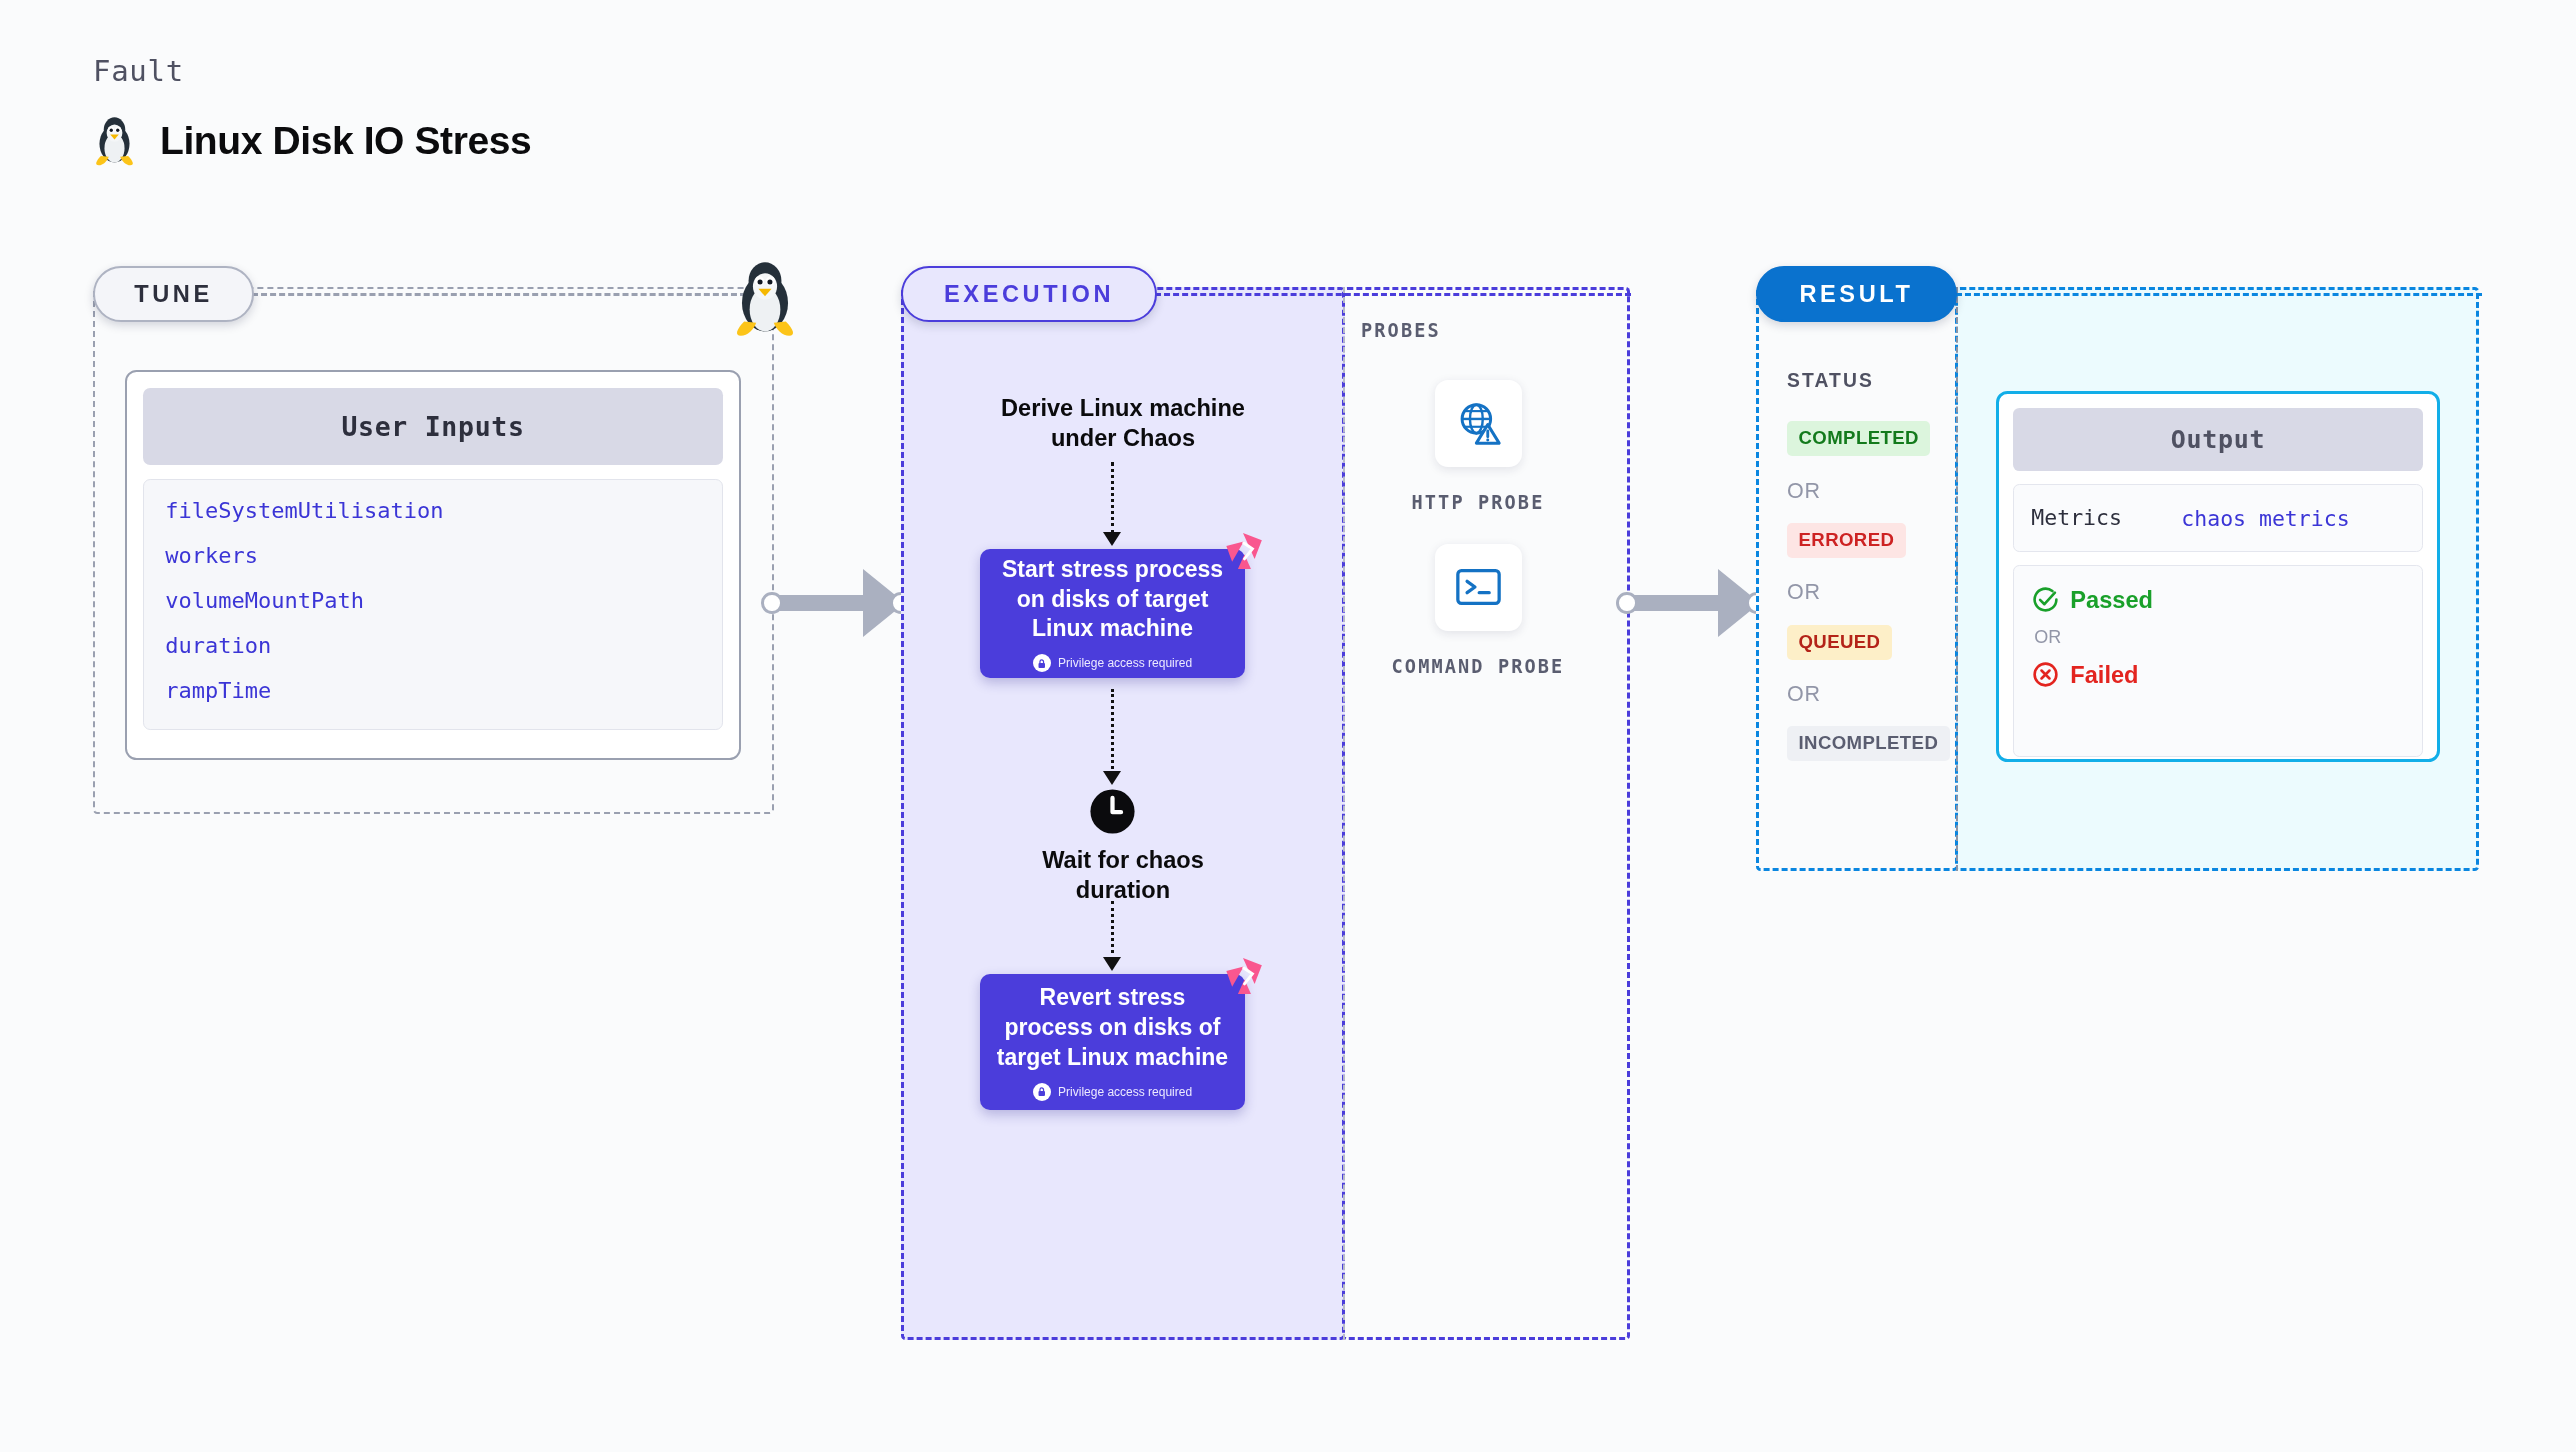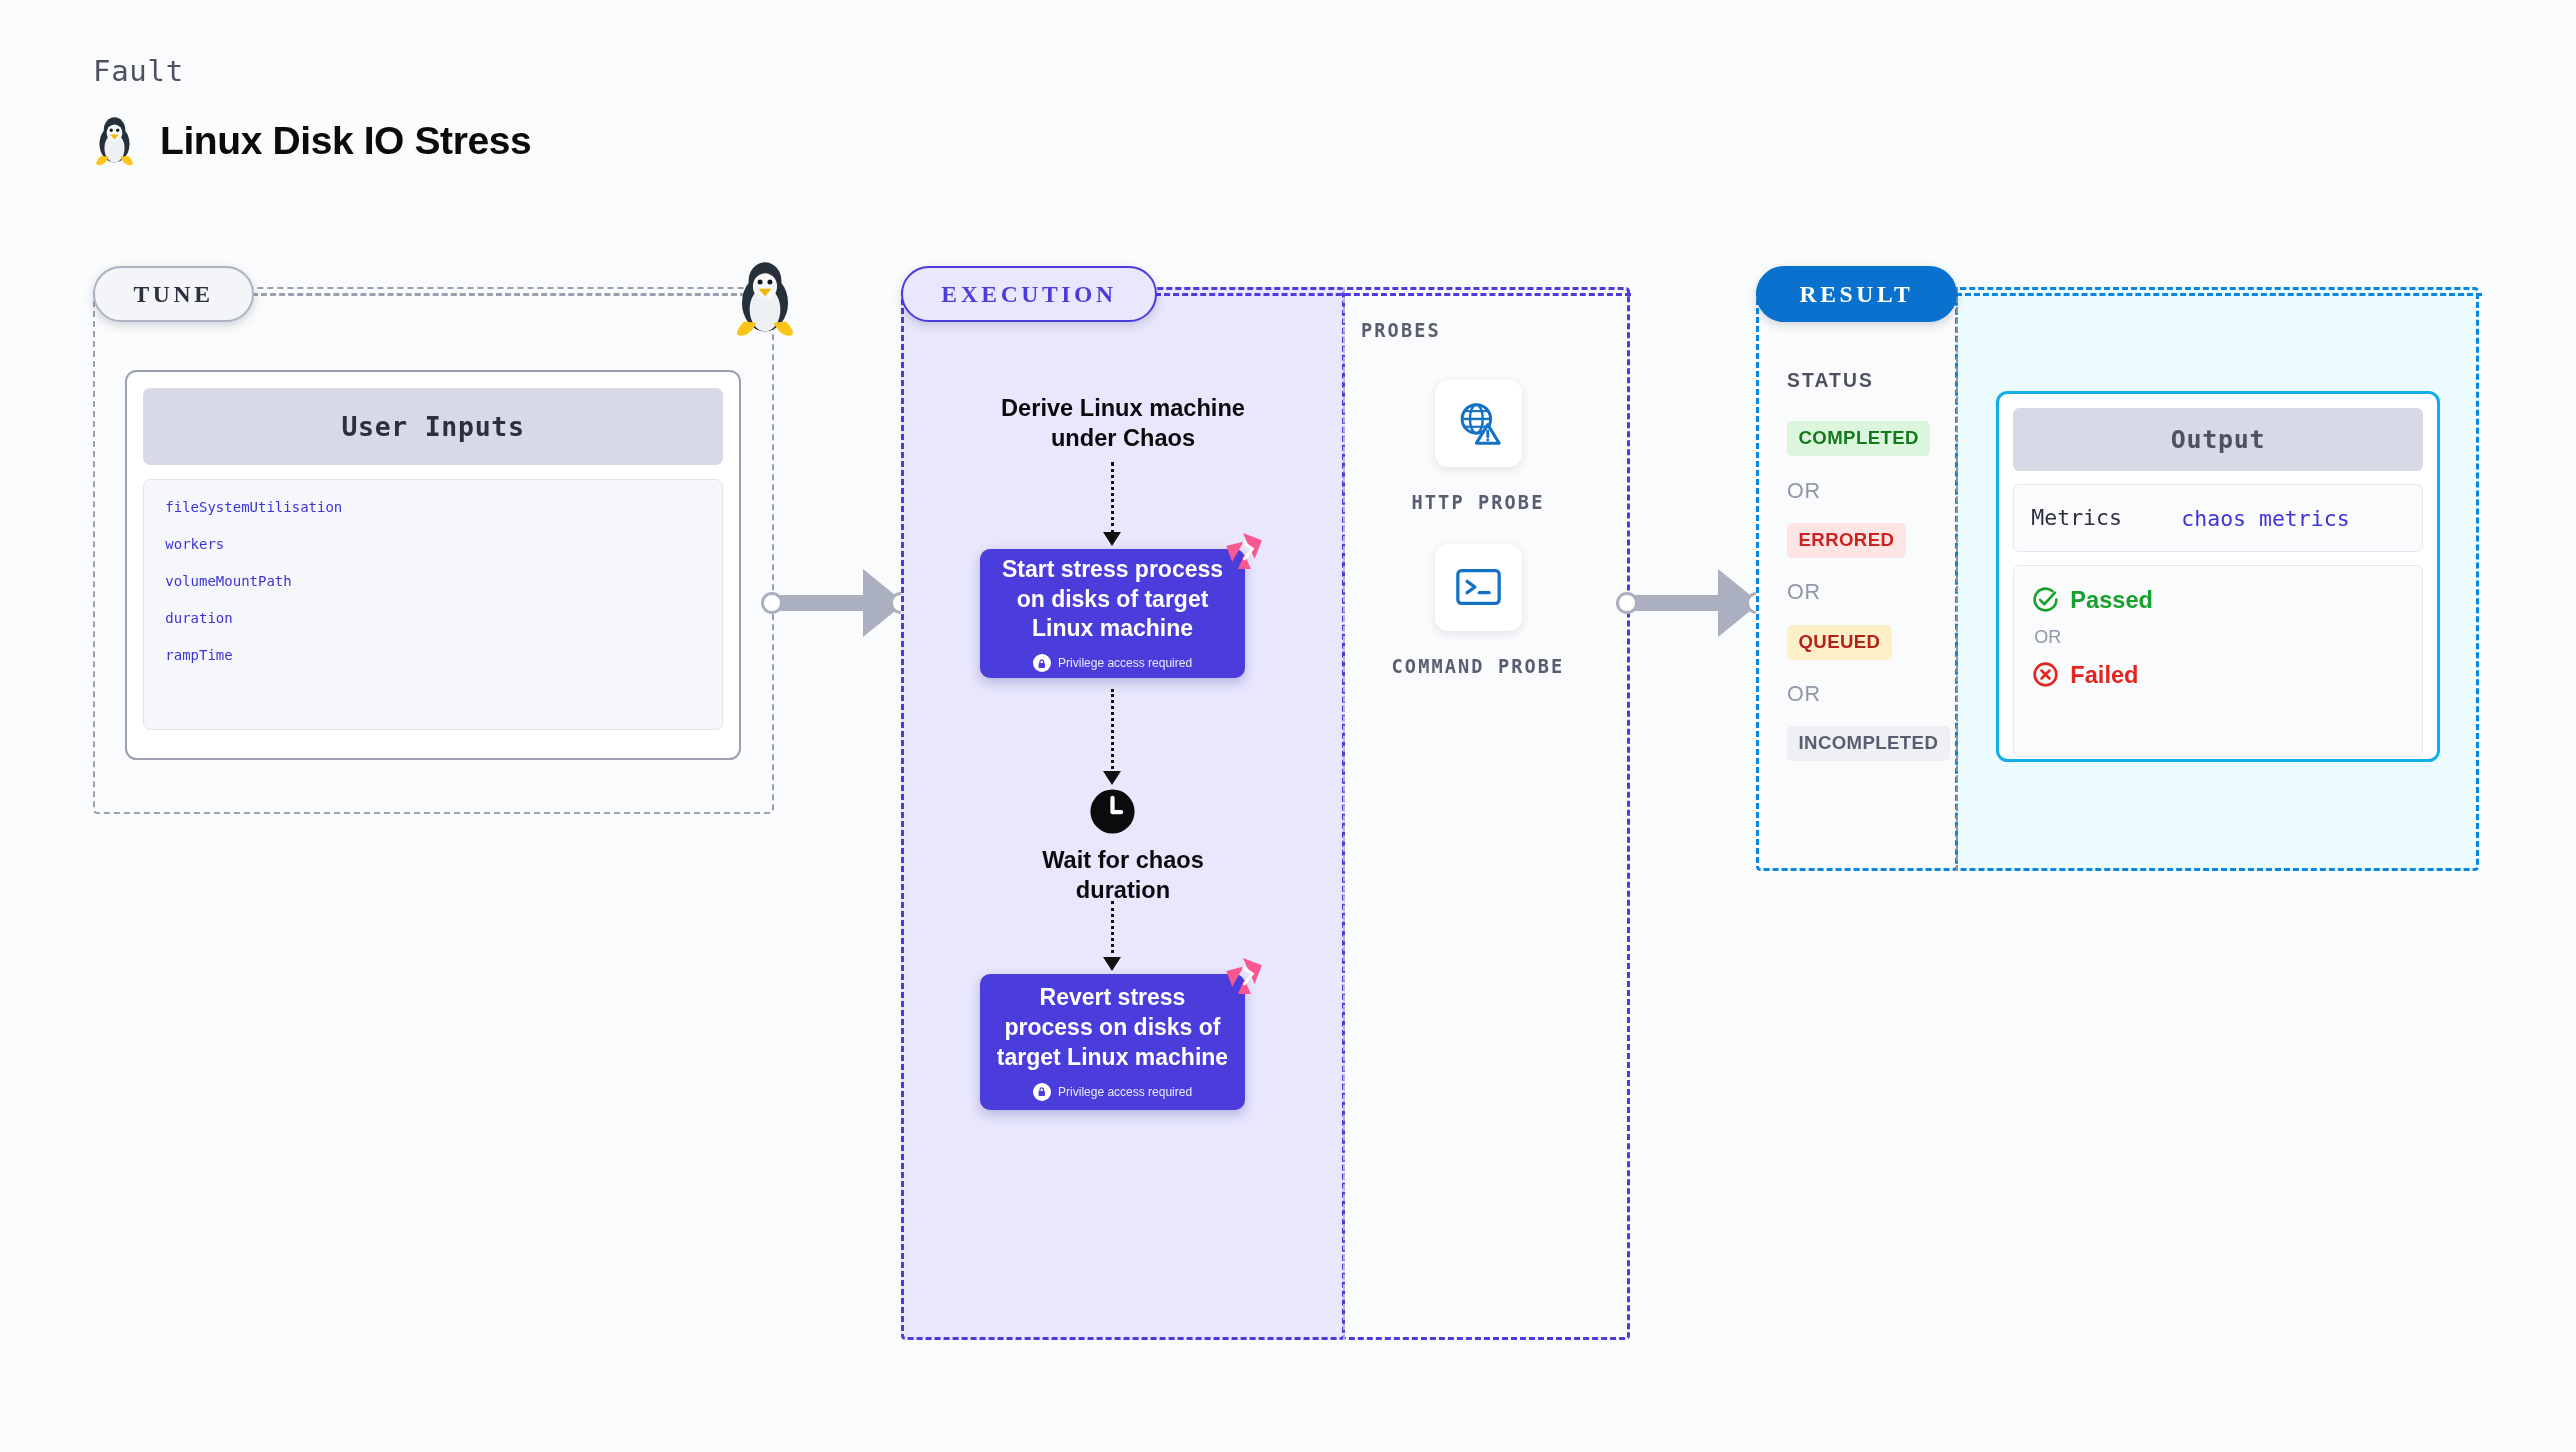--- a/index.html
+++ b/index.html
@@ -35,21 +35,21 @@
   
   #tune-panel { left: 93px; top: 287px; width: 681px; height: 527px; }
   #tune-panel .panel-dash {
     border: 2.9px dashed #9aa0b0;
     background: #fafbfc;
   }
   .sec-pill {
     position: absolute; z-index: 5;
     display: flex; align-items: center; justify-content: center;
     border-radius: 716px;
-    font-family: Liberation Serif, serif;
+    font-family: Liberation Sans, sans-serif;
     font-weight: 700; letter-spacing: 3.6px;
     box-shadow: 0 3.6px 10px rgba(20,24,60,.17);
   }
   #tune-pill {
     left: 93px; top: 266px; width: 161px; height: 56px;
     background: #f4f5f9; border: 2.9px solid #aeb3c2; color: #2d2f3d;
     font-size: 23.6px;
   }
   #exec-pill {
     left: 901px; top: 266px; width: 256px; height: 56px;
@@ -89,21 +89,21 @@
     background: #f6f7fa; border: 1.4px solid #e2e4ec; border-radius: 7.2px;
     display: flex; padding: 20px 21.5px;
   }
   .ui-label {
     font-family: "DejaVu Sans Mono", monospace;
     font-size: 22px; color: #2d2f3d; width: 236px; flex: none; line-height: 1.1;
   }
   .ui-params { display: flex; flex-direction: column; gap: 23px; }
   .ui-param {
     font-family: "DejaVu Sans Mono", monospace;
-    font-size: 14px; color: #3b35d6; line-height: 1;
+    font-size: 22px; color: #3b35d6; line-height: 1;
   }
 
   
   #exec-panel { left: 901px; top: 287px; width: 444px; height: 1053px; }
   #exec-panel .panel-dash { border: 3.6px dashed #4b3ddb; background: #e8e7fd; }
   #probes-panel { left: 1343px; top: 287px; width: 287px; height: 1053px; }
   #probes-panel .panel-dash { border: 3.6px dashed #4b3ddb; border-left: none; background: #fafbfc; }
   
   #probes-divider {
     position: absolute; left: 1343px; top: 287px; width: 0; height: 1053px;

